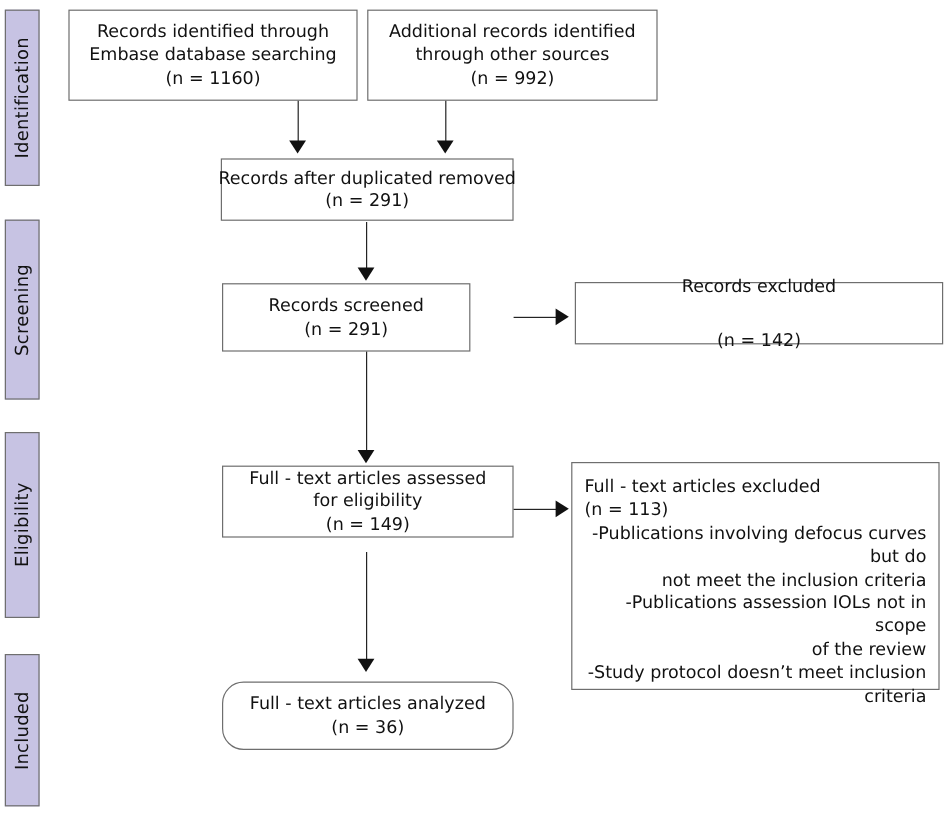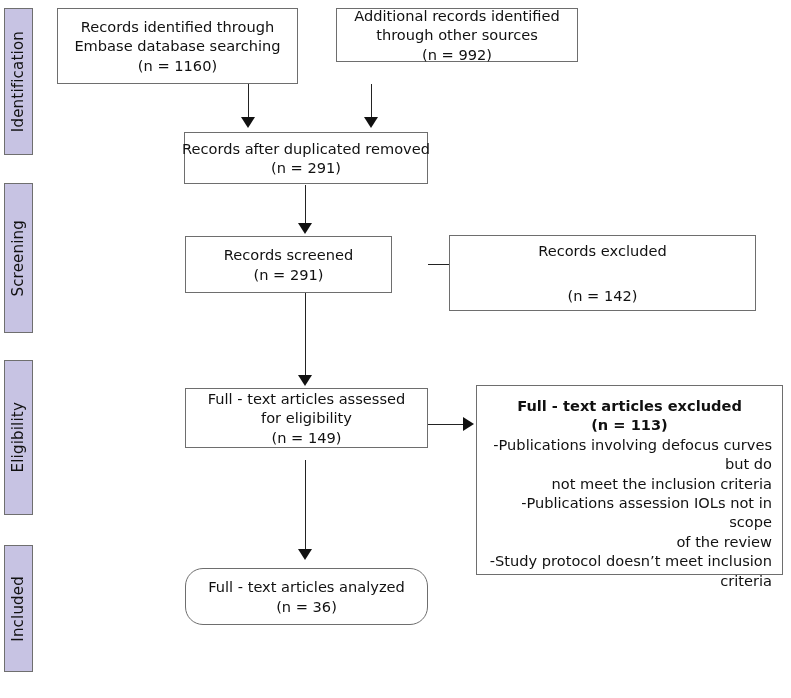--- a/index.html
+++ b/index.html
@@ -61,21 +61,21 @@
     background:#ffffff;
     border:1.4px solid #6e6e6e;
     box-sizing:border-box;
     font-size:14.6px;
     line-height:1.33;
     color:#111111;
     padding:10px 10px 8px 10px;
     display:flex;
     flex-direction:column;
   }
-  .reason-box .head{ text-align:center; white-space:nowrap;font-weight:bold; }
+  .reason-box .head{ text-align:left; white-space:nowrap; }
   .reason-box .reason{
     text-align:right;
     padding-left:2px;
     text-indent:0;
   }
   .reason-box .reason .cont{ display:block; padding-left:7px; }
 
   
   .vline{
     position:absolute;
@@ -122,21 +122,21 @@
   <div class="stage-bar" style="left:4px; top:545px; width:29px; height:127px;">
     <span class="stage-label">Included</span>
   </div>
 
   <div class="flow-box" style="left:57px; top:8px; width:241px; height:76px;">
     <span class="line">Records identified through</span>
     <span class="line">Embase database searching</span>
     <span class="line">(n = 1160)</span>
   </div>
 
-  <div class="flow-box" style="left:336px; top:8px; width:242px; height:54px;">
+  <div class="flow-box" style="left:306px; top:8px; width:242px; height:76px;">
     <span class="line">Additional records identified</span>
     <span class="line">through other sources</span>
     <span class="line">(n = 992)</span>
   </div>
 
   <div class="vline" style="left:248px; top:84px; height:34px;"></div>
   <div class="arrow-down" style="left:241px; top:117px;"></div>
 
   <div class="vline" style="left:371px; top:84px; height:34px;"></div>
   <div class="arrow-down" style="left:364px; top:117px;"></div>
@@ -150,21 +150,21 @@
   <div class="arrow-down" style="left:298px; top:223px;"></div>
 
   <div class="flow-box" style="left:185px; top:236px; width:207px; height:57px;">
     <span class="line">Records screened</span>
     <span class="line">(n = 291)</span>
   </div>
 
   <div class="hline" style="left:428px; top:264px; width:36px;"></div>
   <div class="arrow-right" style="left:463px; top:257px;"></div>
 
-  <div class="flow-box" style="left:449px; top:235px; width:307px; height:76px;gap:25px;">
+  <div class="flow-box" style="left:479px; top:235px; width:307px; height:52px;gap:25px;">
     <span class="line">Records excluded</span>
     <span class="line">(n = 142)</span>
   </div>
 
   <div class="vline" style="left:305px; top:293px; height:83px;"></div>
   <div class="arrow-down" style="left:298px; top:375px;"></div>
 
   <div class="flow-box" style="left:185px; top:388px; width:243px; height:60px;">
     <span class="line">Full - text articles assessed</span>
     <span class="line">for eligibility</span>

